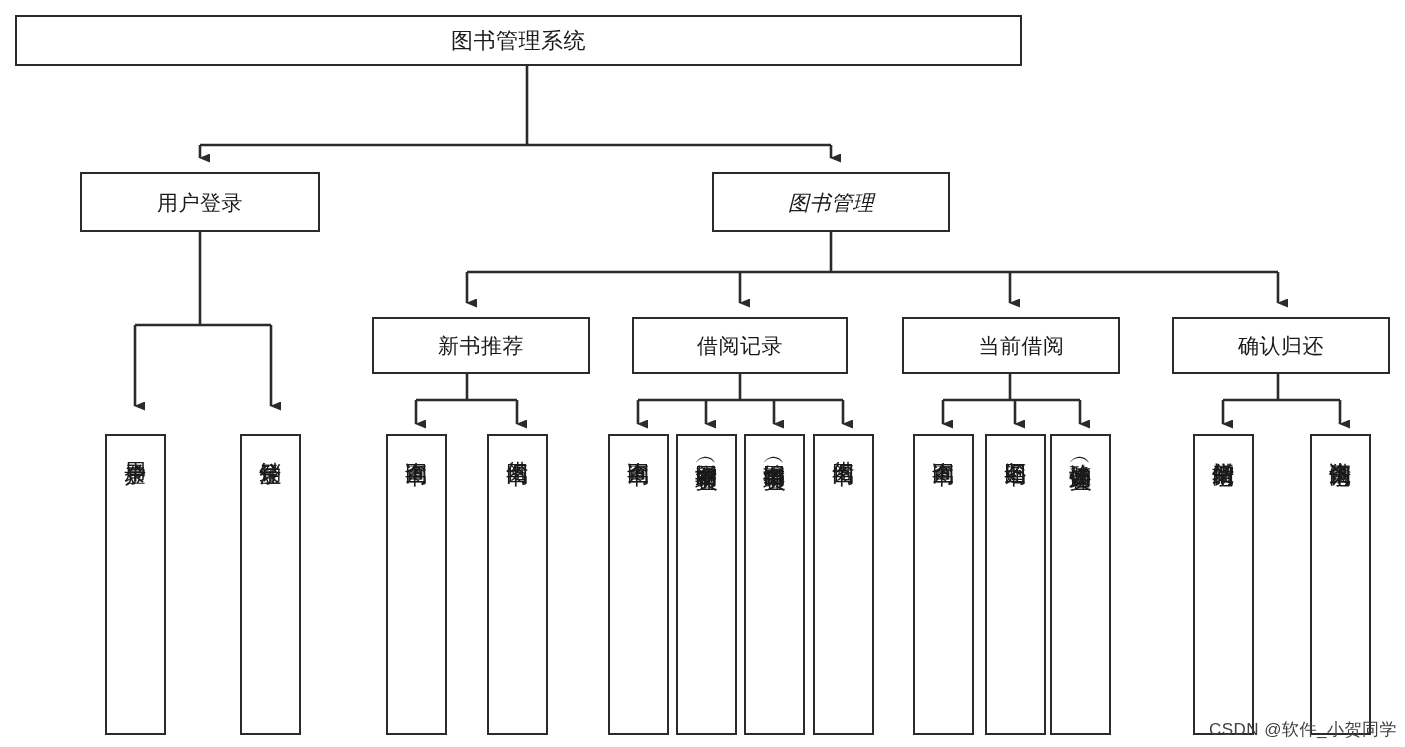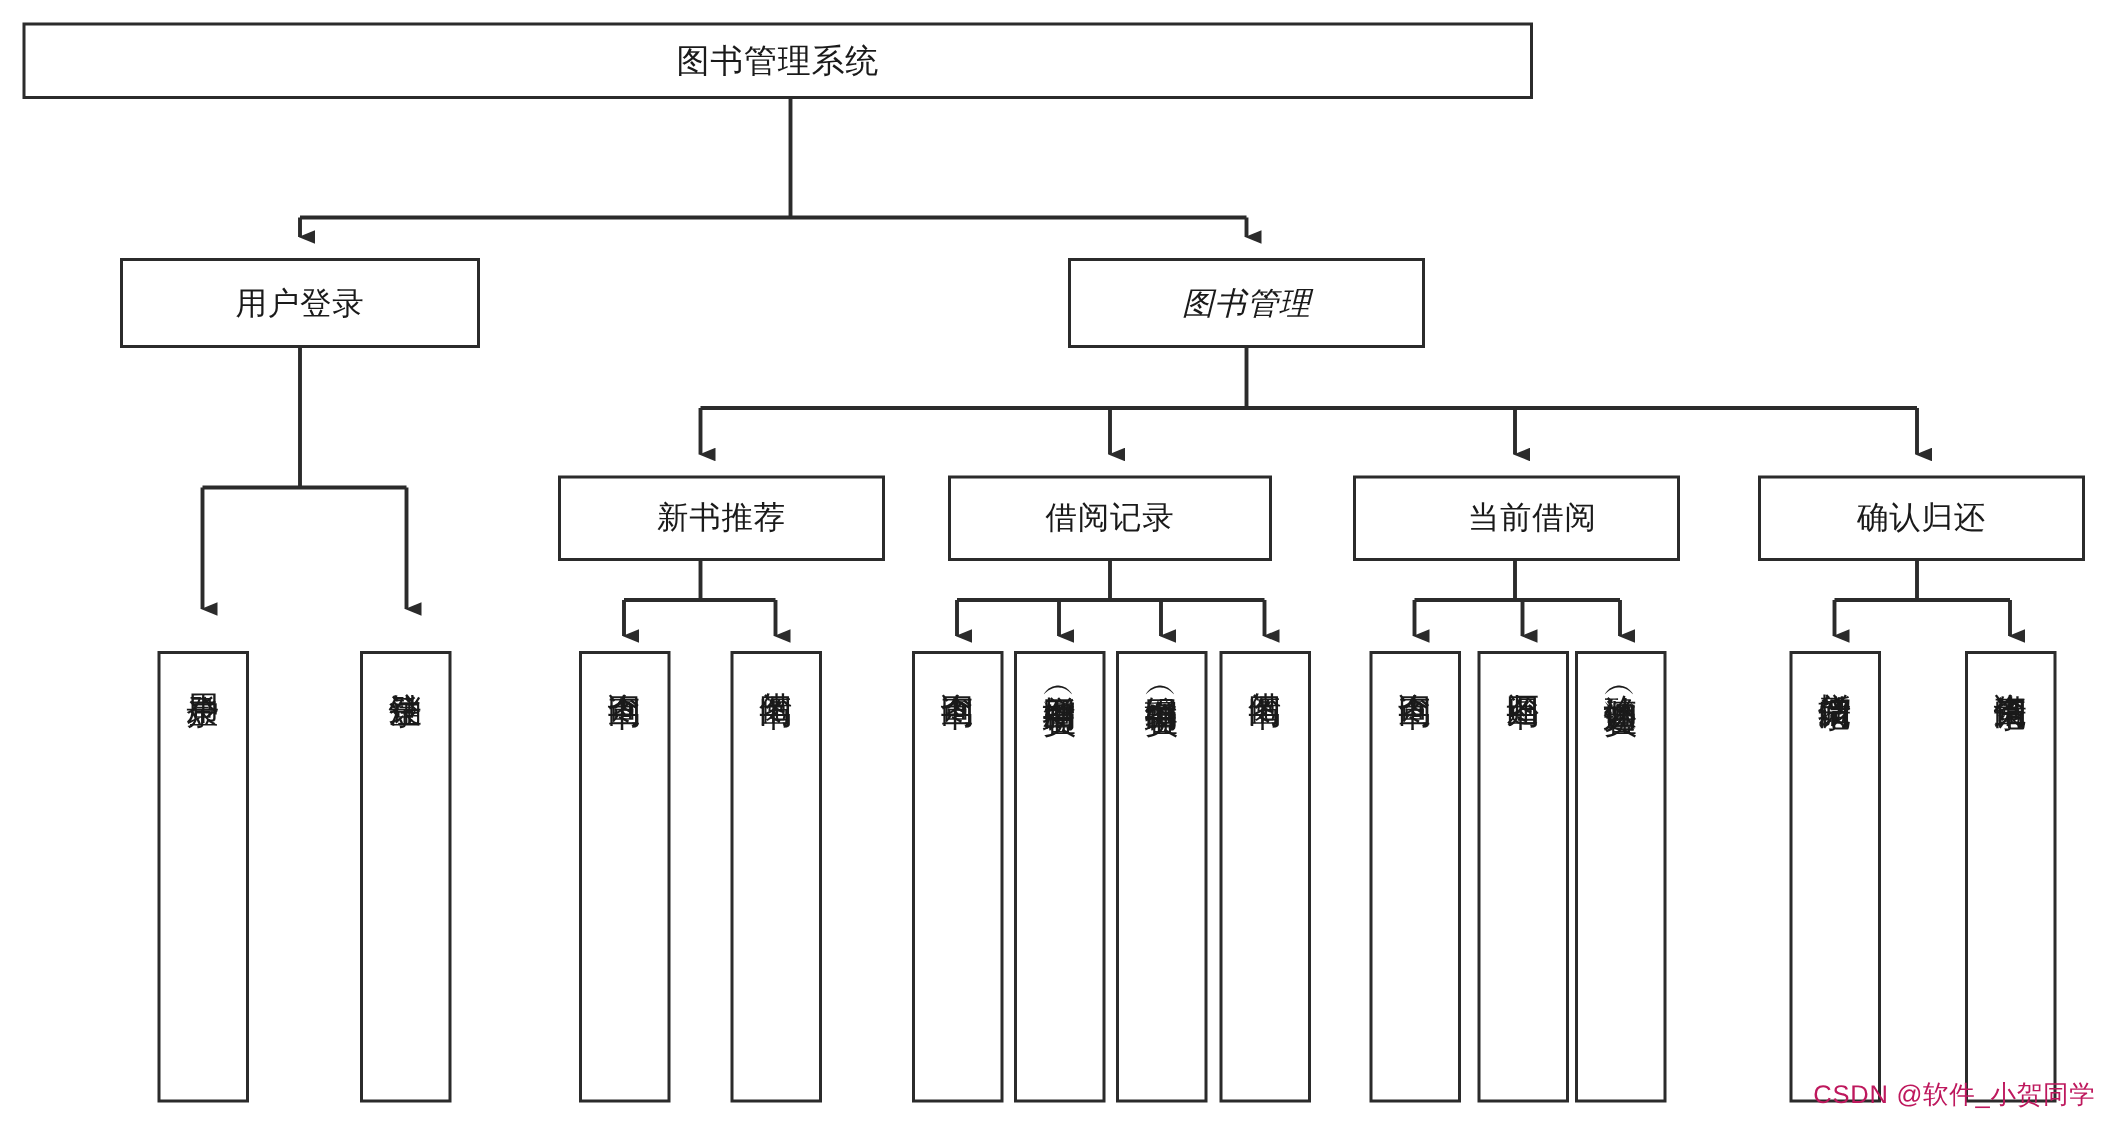--- a/index.html
+++ b/index.html
@@ -62,21 +62,21 @@
     white-space: nowrap;
   }
   .node.vert.tall .label {
     padding-top: 2px;
   }
   .watermark {
     position: absolute;
     right: 8px;
     bottom: 6px;
     font-size: 17px;
-    color: #be185d;
+    color: #404040;
     letter-spacing: 0.5px;
     white-space: nowrap;
     user-select: none;
   }
 </style>
 </head>
 <body>
 
 <div id="canvas">
 

